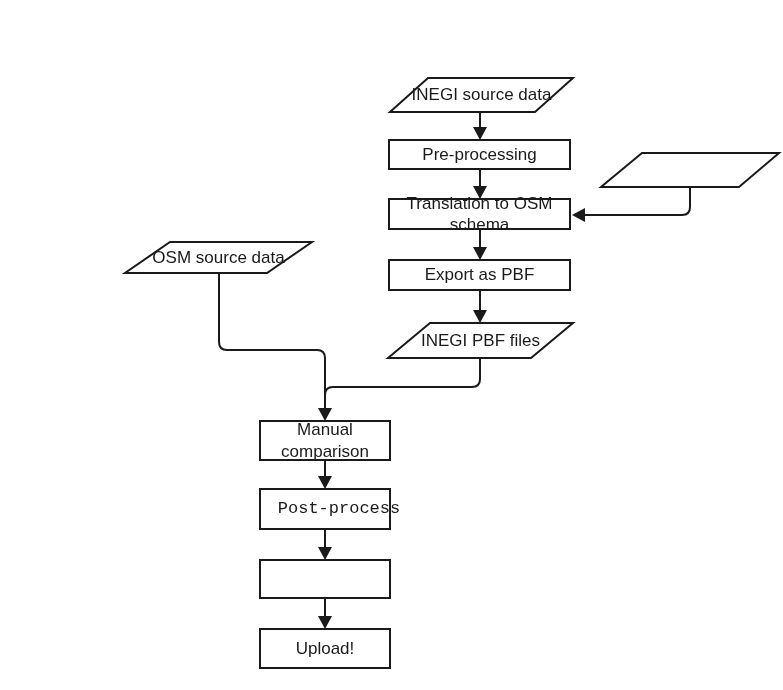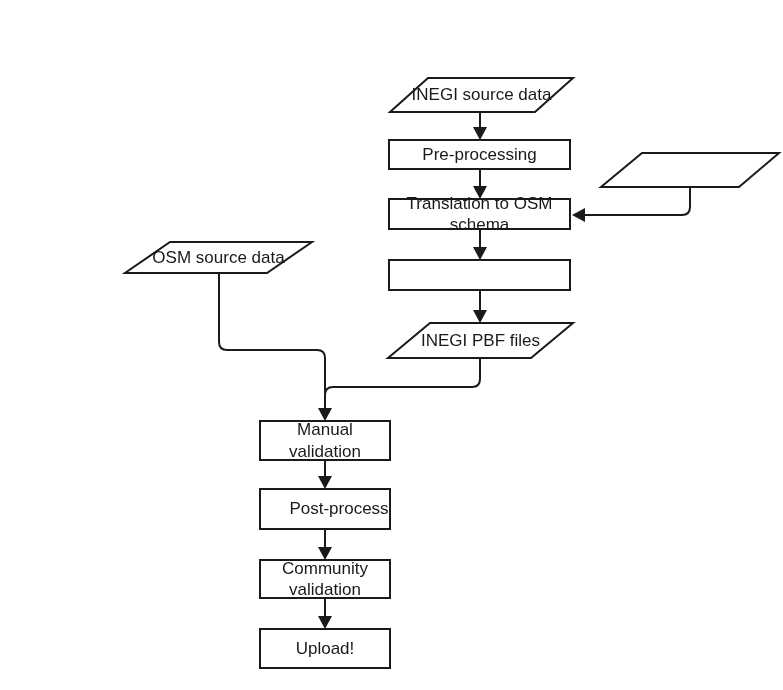--- a/index.html
+++ b/index.html
@@ -75,26 +75,26 @@
     </g>
   </svg>
 
   <div class="label" style="left:390px;top:78px;width:183px;height:34px;">INEGI source data</div>
 
   <div class="label" style="left:389px;top:140px;width:181px;height:29px;">Pre-processing</div>
 
 
   <div class="label" style="left:389px;top:199px;width:181px;height:30px;">Translation to OSM schema</div>
 
+  <div class="label" style="left:389px;top:260px;width:181px;height:30px;">Export as PBF</div>
 
   <div class="label" style="left:388px;top:323px;width:185px;height:35px;">INEGI PBF files</div>
 
   <div class="label" style="left:125px;top:242px;width:187px;height:31px;">OSM source data</div>
 
-  <div class="label" style="left:260px;top:421px;width:130px;height:39px;">Manual validation</div>
+  <div class="label" style="left:260px;top:421px;width:130px;height:39px;">Manual comparison</div>
 
-  <div class="label" style="left:260px;top:489px;width:158px;height:40px;">Post-process</div>
+  <div class="label" style="left:260px;top:489px;width:158px;height:40px;font-family:Liberation Mono, monospace;">Post-process</div>
 
-  <div class="label" style="left:285px;top:560px;width:80px;height:38px;">Community validation</div>
 
   <div class="label" style="left:260px;top:629px;width:130px;height:39px;">Upload!</div>
 
 </div>
 
 </body></html>

